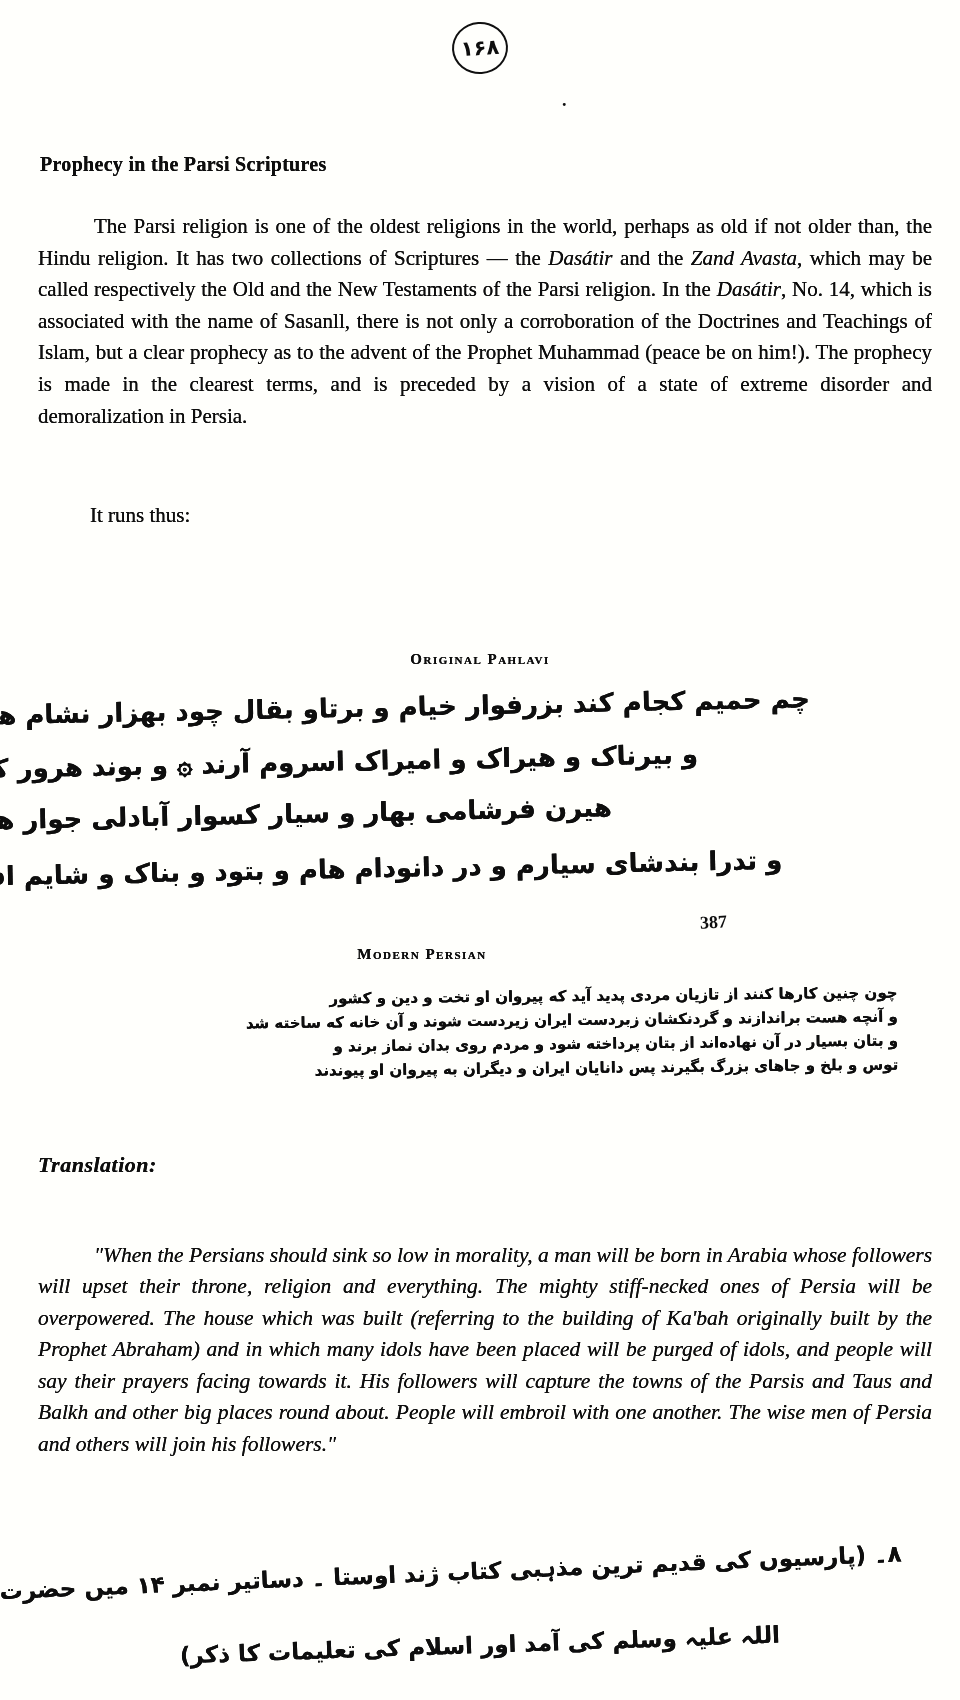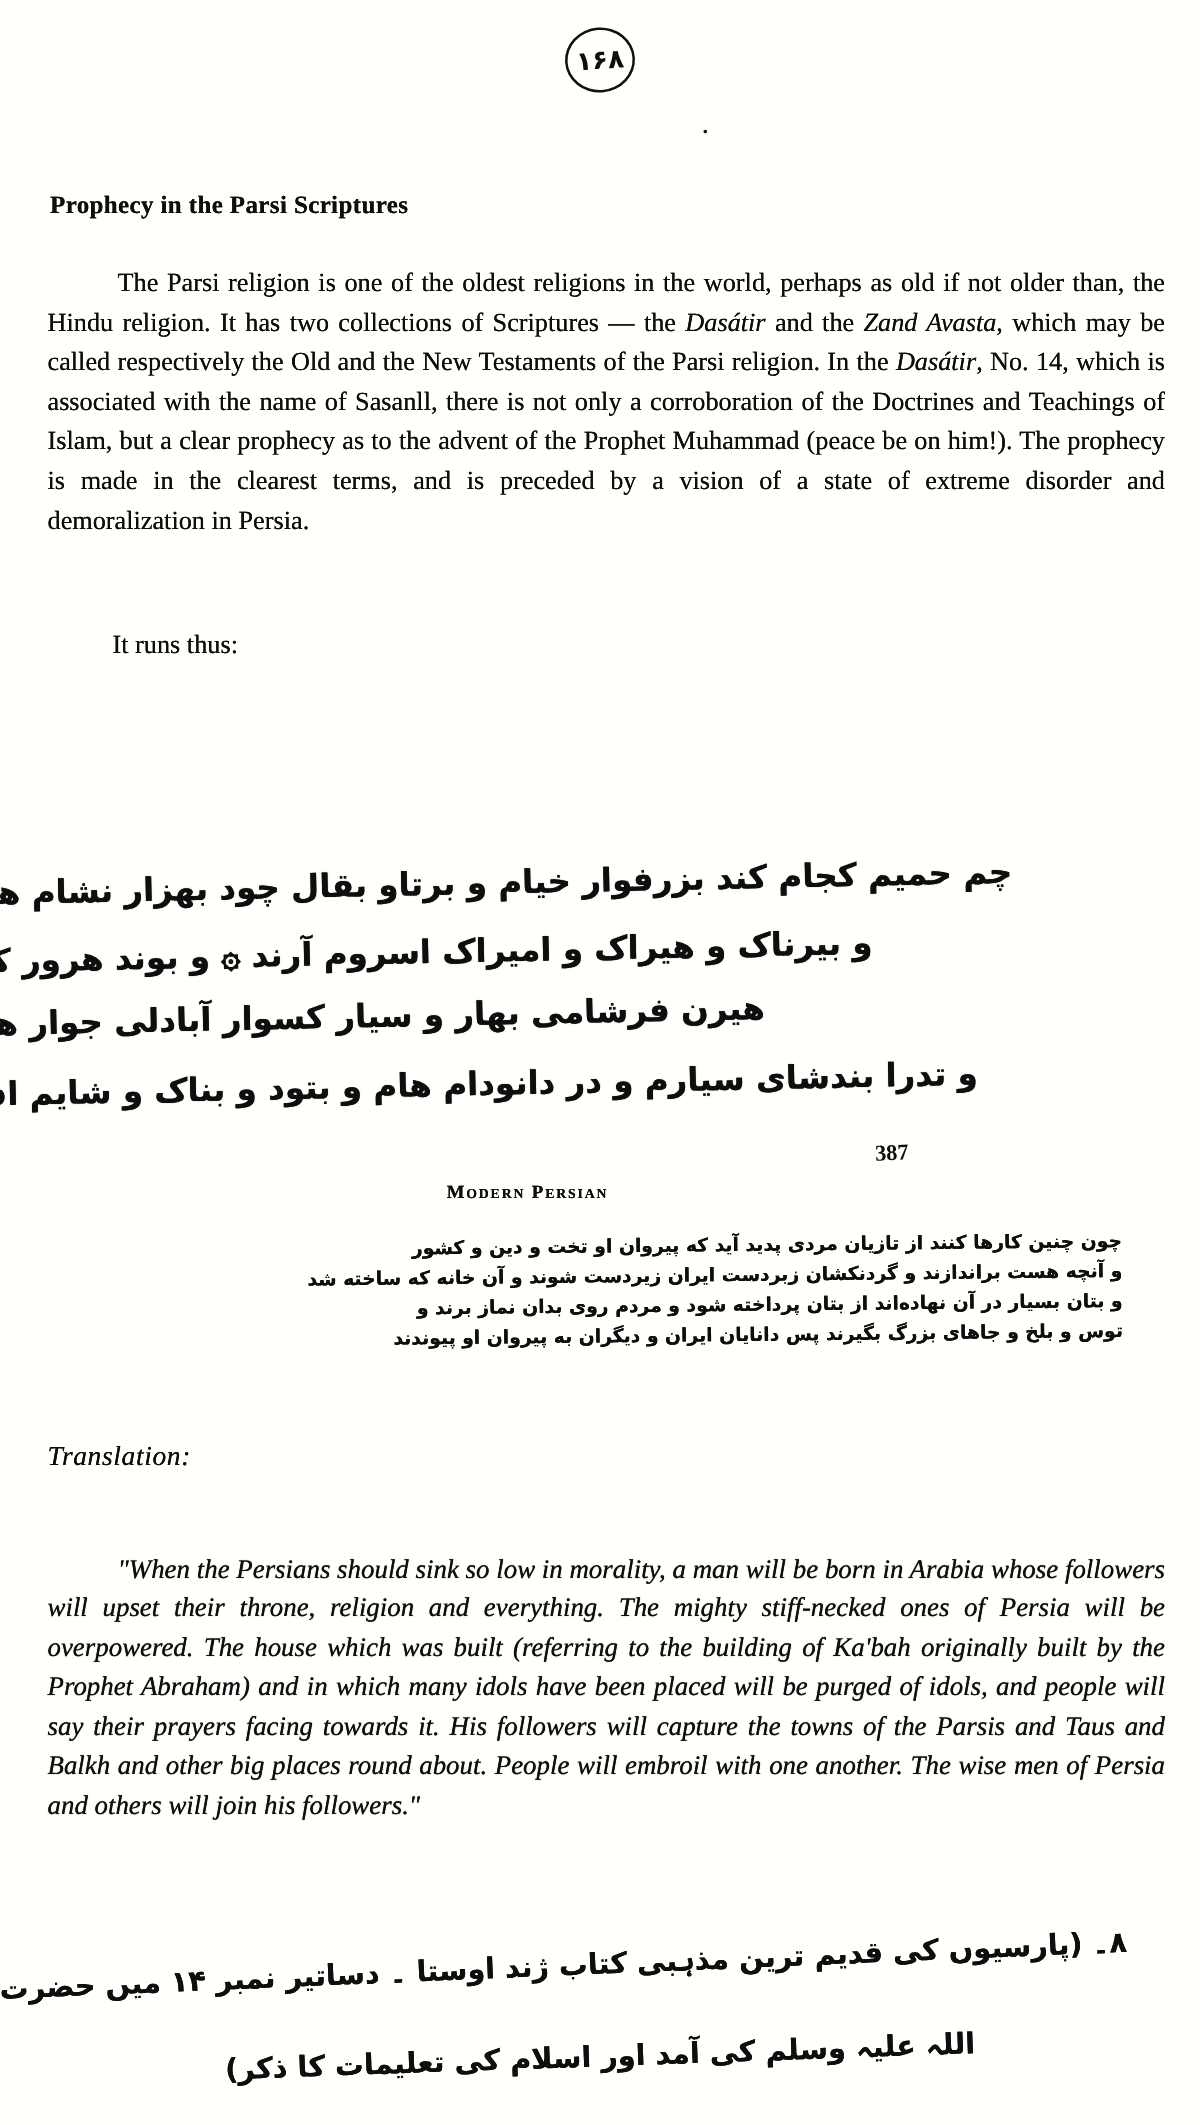--- a/index.html
+++ b/index.html
@@ -75,21 +75,21 @@
   .mp-block{
     top:984px;right:62px;
     text-align:right;
     font-size:15px;font-weight:bold;
     line-height:24px;
     transform:rotate(-.6deg);
     text-shadow:0 0 .5px #000;
   }
   .translation-label{
     position:absolute;left:38px;top:1152px;
-    font-size:22px;font-style:italic;font-weight:400;
+    font-size:22px;font-style:italic;font-weight:700;
     letter-spacing:.5px;
     text-shadow:0 0 .4px #000;
   }
   .para-translation{
     top:1218px;
     font-style:italic;
     font-size:21.5px;
     line-height:31.6px;
     text-shadow:0 0 .6px #000;
   }
@@ -113,20 +113,21 @@
     <span>۱۶۸</span>
   </div>
   <div class="stray-dot">.</div>
 
   <h1 class="headline">Prophecy in the Parsi Scriptures</h1>
 
   <p class="para para-intro"><span>The Parsi religion is one of the oldest religions in the world, perhaps as old if not older than, the Hindu religion. It has two collections of Scriptures — the </span><em>Dasátir</em><span> and the </span><em>Zand Avasta</em><span>, which may be called respectively the Old and the New Testaments of the Parsi religion. In the </span><em>Dasátir</em><span>, No. 14, which is associated with the name of Sasanll, there is not only a corroboration of the Doctrines and Teachings of Islam, but a clear prophecy as to the advent of the Prophet Muhammad (peace be on him!). The prophecy is made in the clearest terms, and is preceded by a vision of a state of extreme disorder and demoralization in Persia.</span></p>
 
   <div class="runs-thus">It runs thus:</div>
 
+  <div class="sc-heading sc-pahlavi">Original Pahlavi</div>
 
   <div class="script pahlavi-line pl-1">چم حمیم کجام کند بزرفوار خیام و برتاو بقال چود بهزار نشام هر هیرناک</div>
   <div class="script pahlavi-line pl-2">و بیرناک و هیراک و امیراک اسروم آرند ۞   و بوند هرور کنام بتودام ✽</div>
   <div class="script pahlavi-line pl-3">هیرن فرشامی بهار و سیار کسوار آبادلی جوار هم بوستا ✽</div>
   <div class="script pahlavi-line pl-4">و تدرا بندشای سیارم و در دانودام هام و بتود و بناک و شایم افسنار ✽</div>
 
   <div class="page-ref">387</div>
 
   <div class="sc-heading sc-modern">Modern Persian</div>
 

